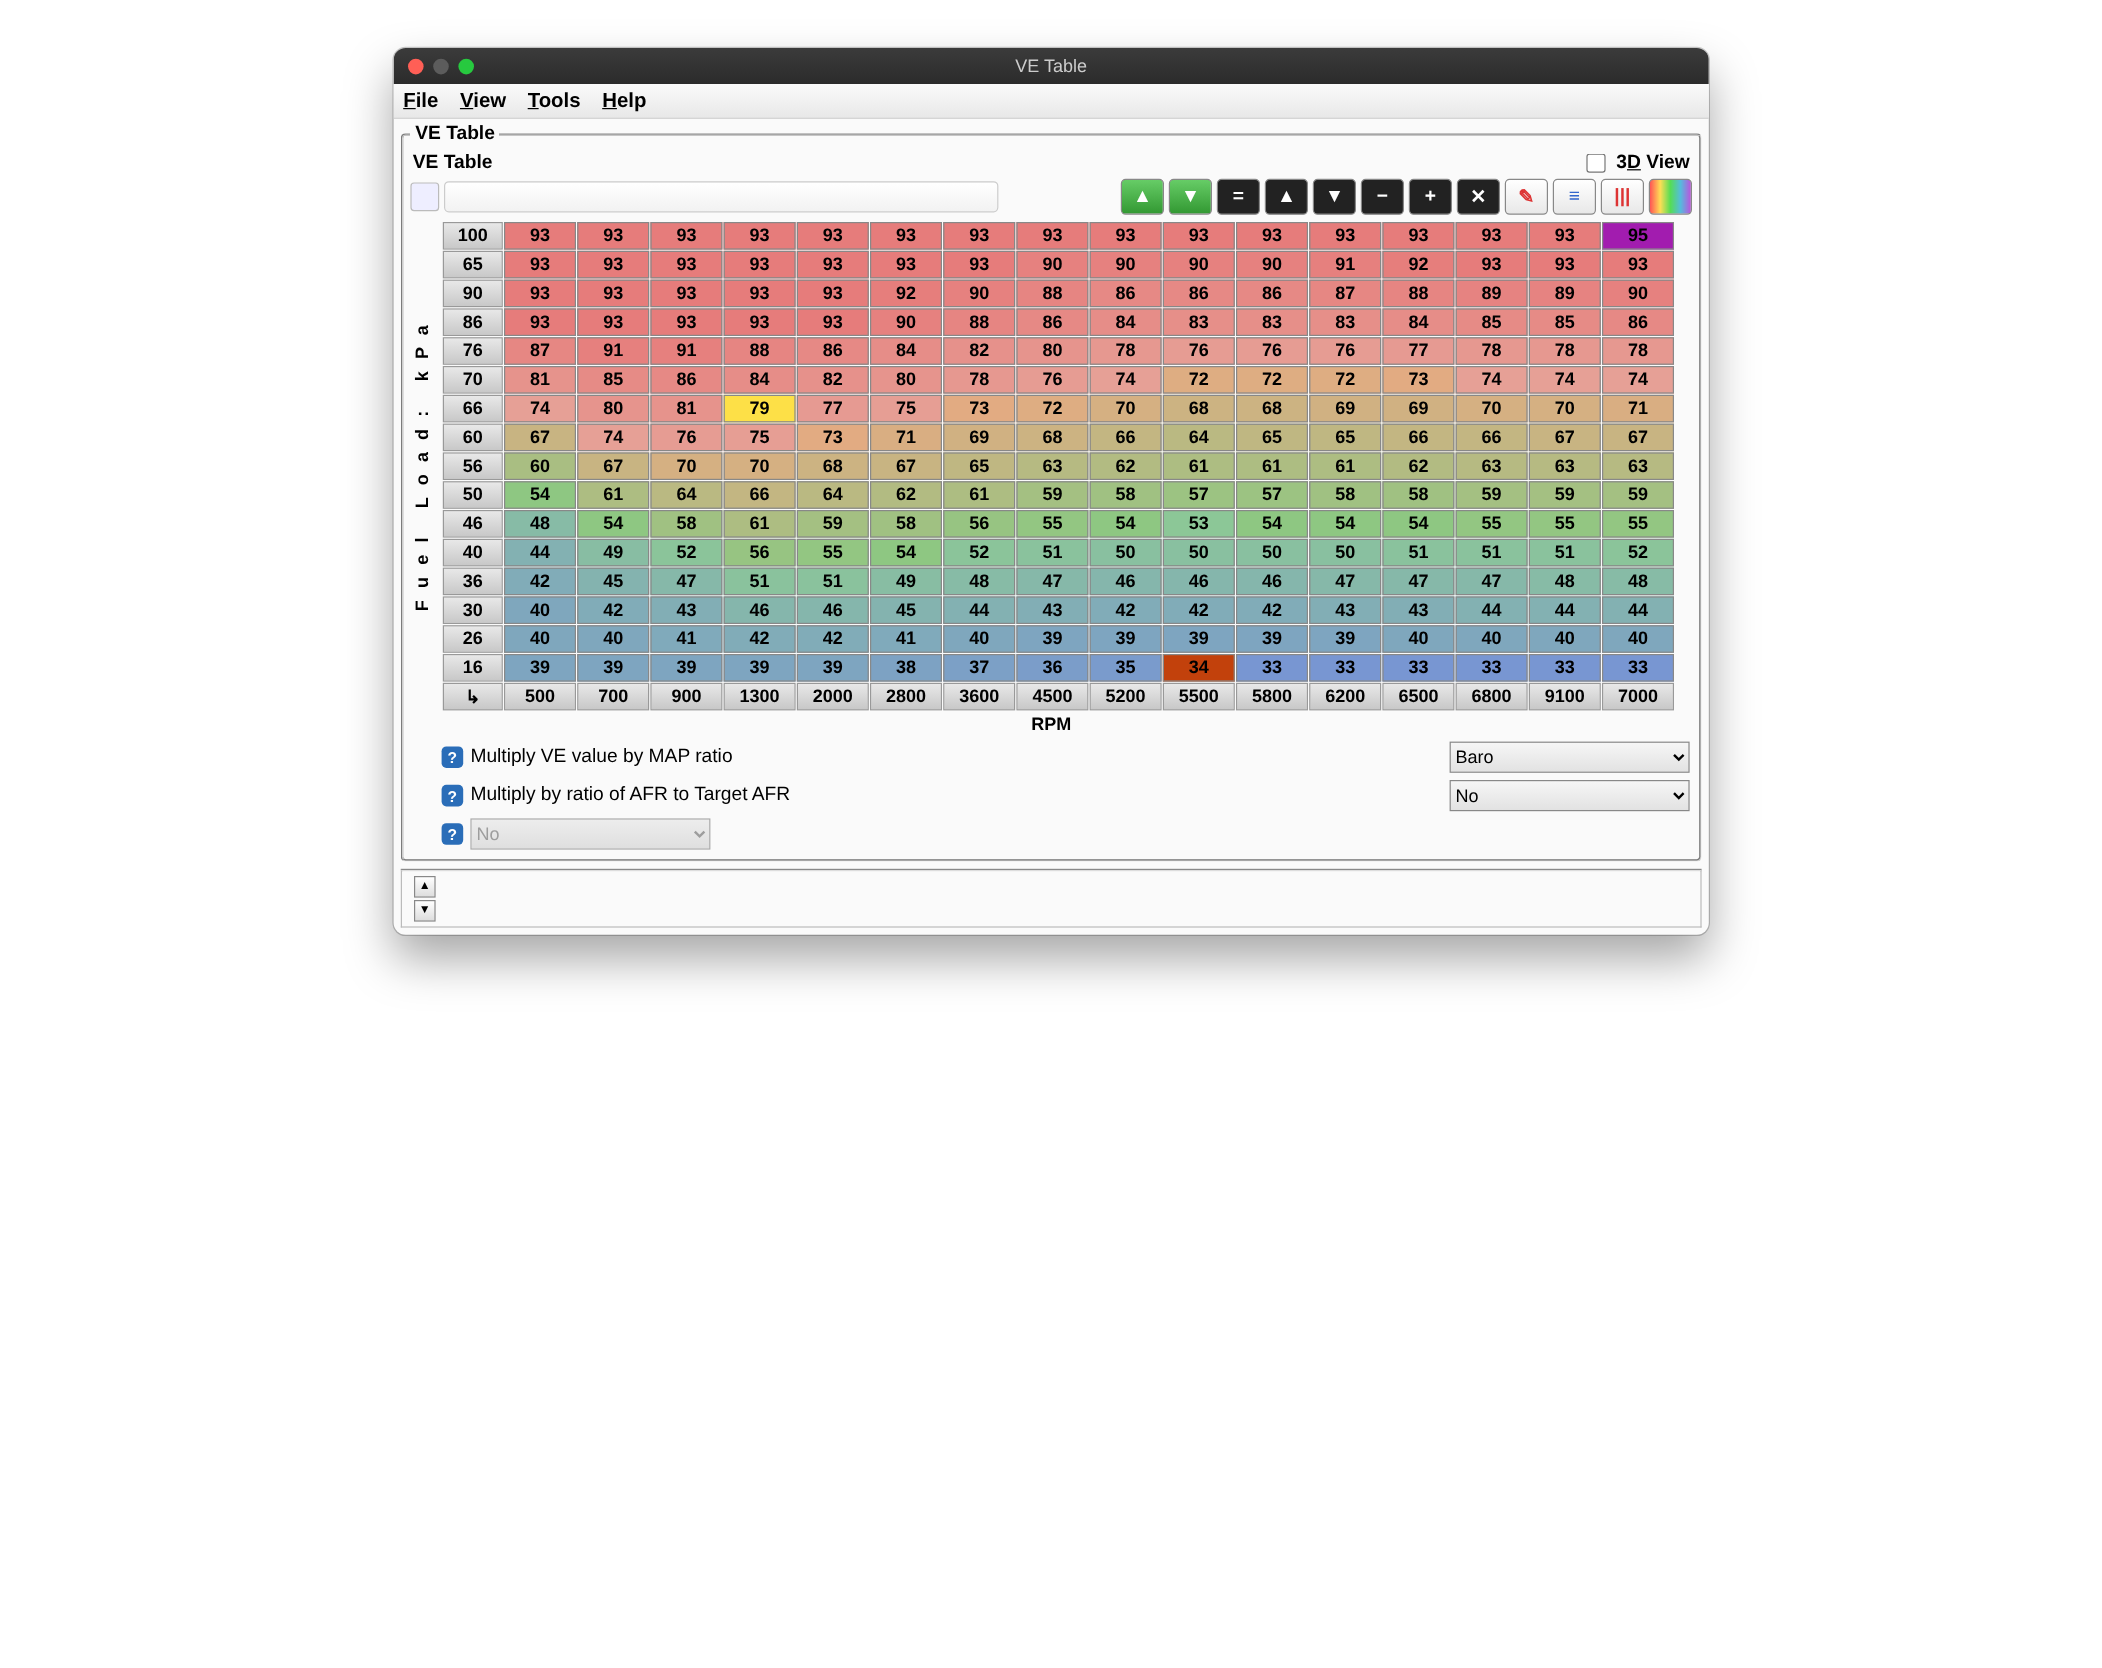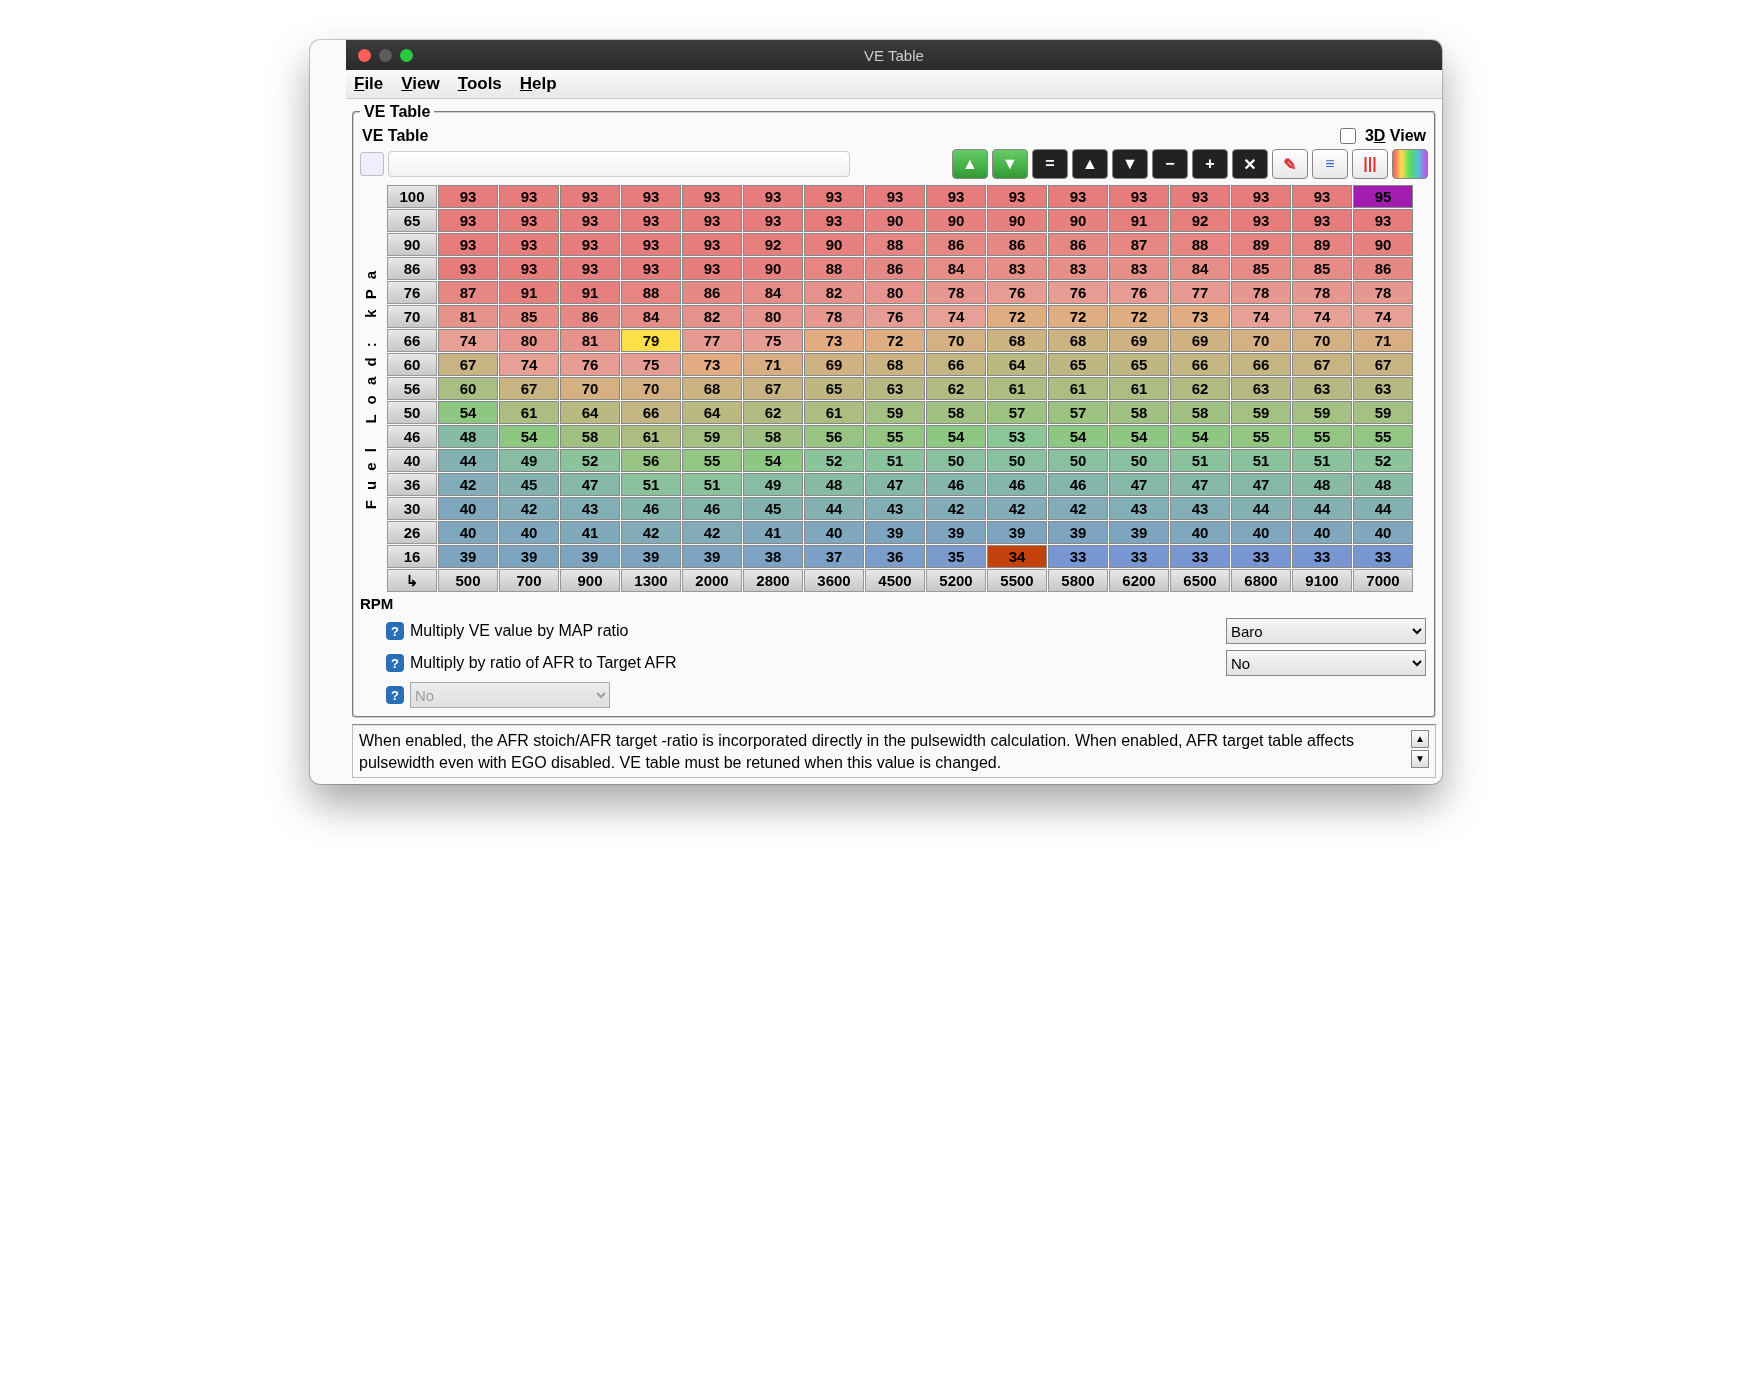--- a/index.html
+++ b/index.html
@@ -1,17 +1,17 @@
 <!DOCTYPE html>
 <html><head>
 <meta charset="utf-8">
 <style>
 html,body{margin:0;padding:0;background:#fff;font-family:"Lucida Grande","Segoe UI",Arial,sans-serif;font-size:16px;color:#000}
 .outer{padding:0 40px 40px 40px;}
-.window{width:1096px;margin:40px auto;border-radius:10px;box-shadow:0 20px 40px rgba(0,0,0,0.35),0 0 0 1px rgba(0,0,0,0.2);overflow:hidden;background:#fafafa;padding-left:36px;}
+.window{width:1096px;margin:40px auto;border-radius:10px;box-shadow:0 20px 40px rgba(0,0,0,0.35),0 0 0 1px rgba(0,0,0,0.2);overflow:hidden;background:#fafafa;}
 .titlebar{background:linear-gradient(#3b3b3b,#2b2b2b);height:30px;display:flex;align-items:center;position:relative;color:#ddd;font-size:15px}
 .traffic{display:flex;gap:8px;padding-left:12px;}
 .traf{width:13px;height:13px;border-radius:50%;}
 .traf.red{background:#ff5f56;}
 .traf.yel{background:#5c5c5c;}
 .traf.grn{background:#27c93f;}
 .wintitle{position:absolute;left:0;right:0;text-align:center;color:#ccc;font-weight:500}
 .menubar{background:linear-gradient(#fafafa,#e8e8e8);border-bottom:1px solid #ccc;padding:4px 8px;display:flex;gap:18px;font-size:17px;font-weight:600}
 .menubar span u{text-decoration:underline}
 .content{padding:4px 6px 6px 6px;}
@@ -31,21 +31,21 @@
 .rainbow{background:linear-gradient(90deg,#f55,#fd5,#5d5,#5bd,#b5d)}
 
 .tablewrap{display:flex;align-items:center;gap:6px}
 .yaxis{writing-mode:vertical-rl;transform:rotate(180deg);text-align:center;font-weight:600;letter-spacing:3px;font-size:15px;padding:0 2px;}
 .grid{display:flex;flex-direction:column}
 .row{display:flex}
 .hcell{width:48px;height:21px;line-height:21px;text-align:center;font-weight:700;font-size:15px;background:linear-gradient(#e8e8e8,#c8c8c8);border:1px solid #999;margin:0 1px 1px 0}
 .dcell{width:58px;height:21px;line-height:21px;text-align:center;font-weight:700;font-size:15px;border:1px solid #888;margin:0 1px 1px 0}
 .frow .hcell{width:58px}
 .cornercell{width:48px;height:21px;border:1px solid #999;margin:0 1px 1px 0;background:linear-gradient(#e8e8e8,#c8c8c8);display:flex;align-items:center;justify-content:center;font-size:15px;font-weight:700}
-.xlabel{text-align:left;font-weight:700;font-size:15px;margin-top:2px}
+.xlabel{text-align:center;font-weight:700;font-size:15px;margin-top:2px}
 
 .optrow{display:flex;align-items:center;gap:6px;margin:6px 2px 0 2px}
 .optrow .lbl{flex:1;font-size:16px}
 .helpicon{width:18px;height:18px;background:#2a6db8;color:#fff;border-radius:4px;font-size:13px;font-weight:700;display:inline-flex;align-items:center;justify-content:center}
 .pencilicon{width:18px;height:18px;display:inline-block}
 select.combo{width:200px;height:26px;font-size:15px;border:1px solid #888;background:linear-gradient(#f6f6f6,#e2e2e2)}
 select.combo.dis{color:#777;background:linear-gradient(#e8e8e8,#d4d4d4)}
 
 .helpbox{border:1px solid #bbb;border-top:2px groove #ddd;background:#fafafa;margin:6px 0 0 0;padding:4px 6px;display:flex;align-items:flex-start;font-size:16px;line-height:1.35}
 .helpbox .txt{flex:1}
@@ -455,21 +455,20 @@
             </div>
             <div class="optrow">
               <span class="pencilicon"></span>
               <span class="helpicon">?</span>
               <select class="combo dis" disabled=""><option>No</option></select>
             </div>
           </div>
     </fieldset>
 
     <div class="helpbox">
-      <div class="txt">When enabled, the AFR stoich/AFR target -ratio is incorporated directly in the pulsewidth calculation. When enabled, AFR target table affects pulsewidth even with EGO disabled. VE table must be retuned when this value is changed.</div>
       <div class="scrollarrows">
         <div class="sa">▲</div>
         <div class="sa">▼</div>
       </div>
     </div>
 
   </div>
 </div>
 </div>
 

